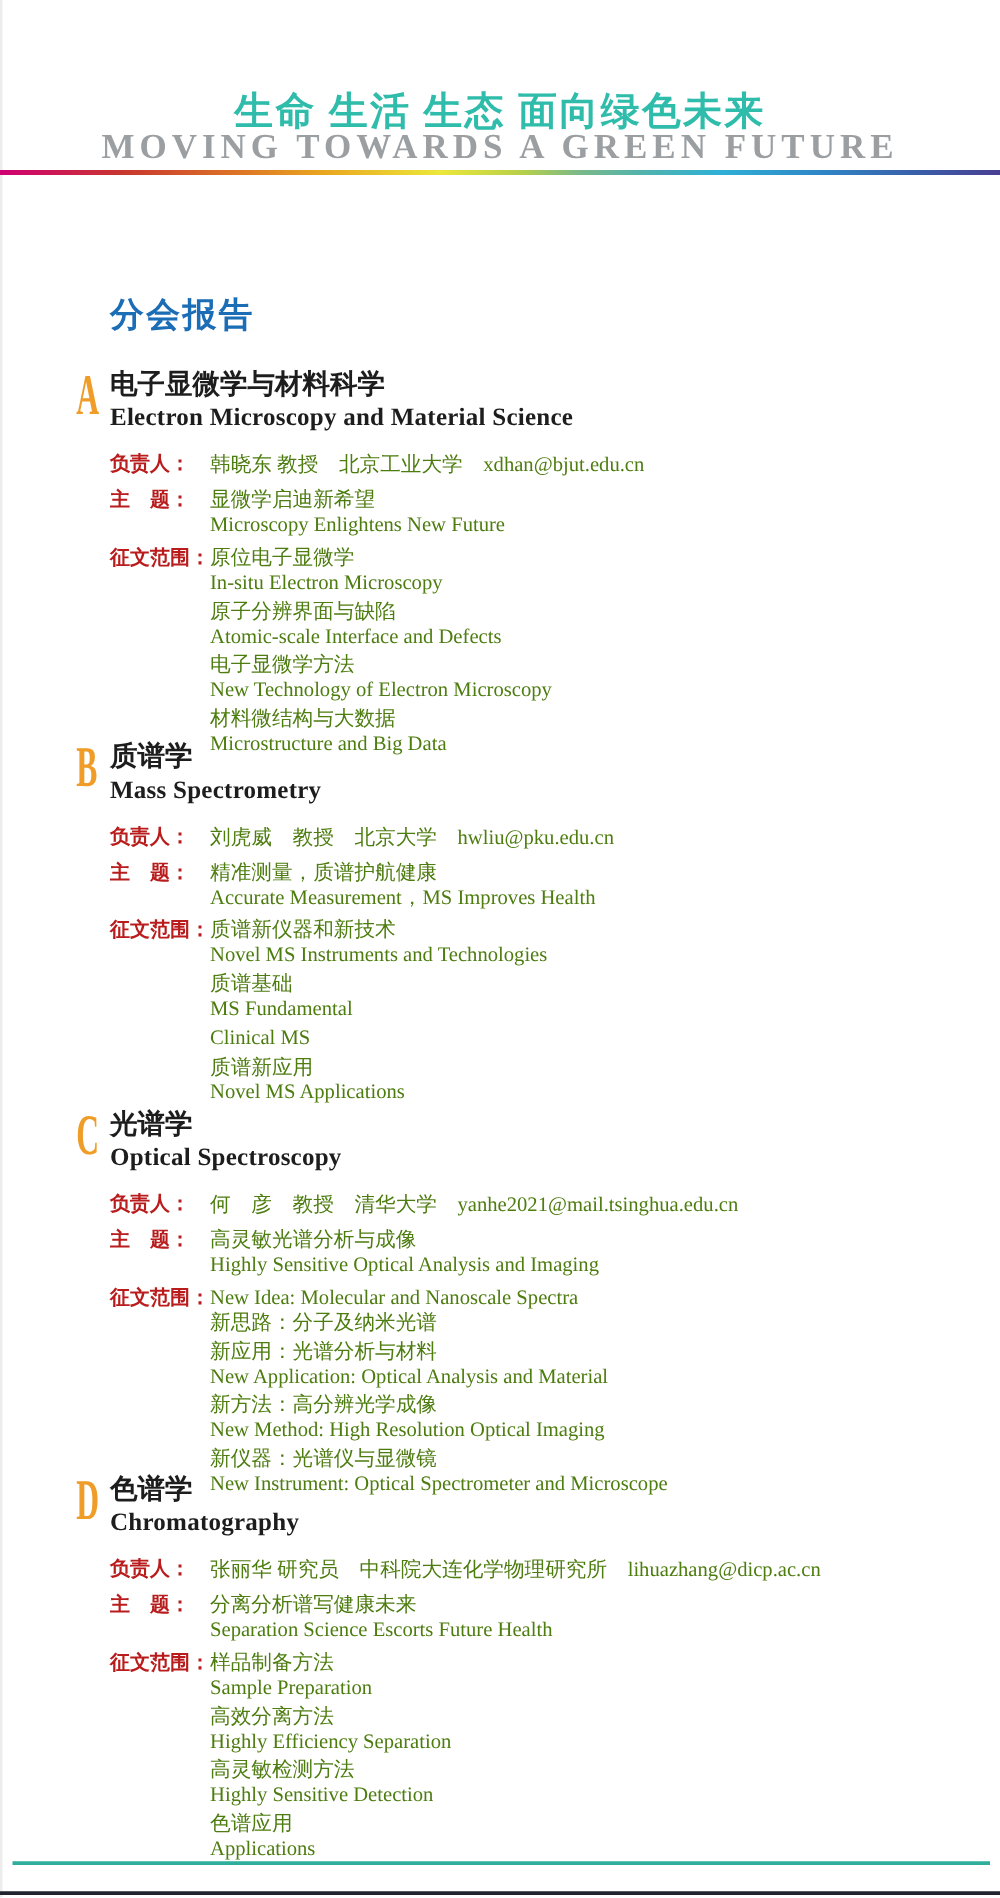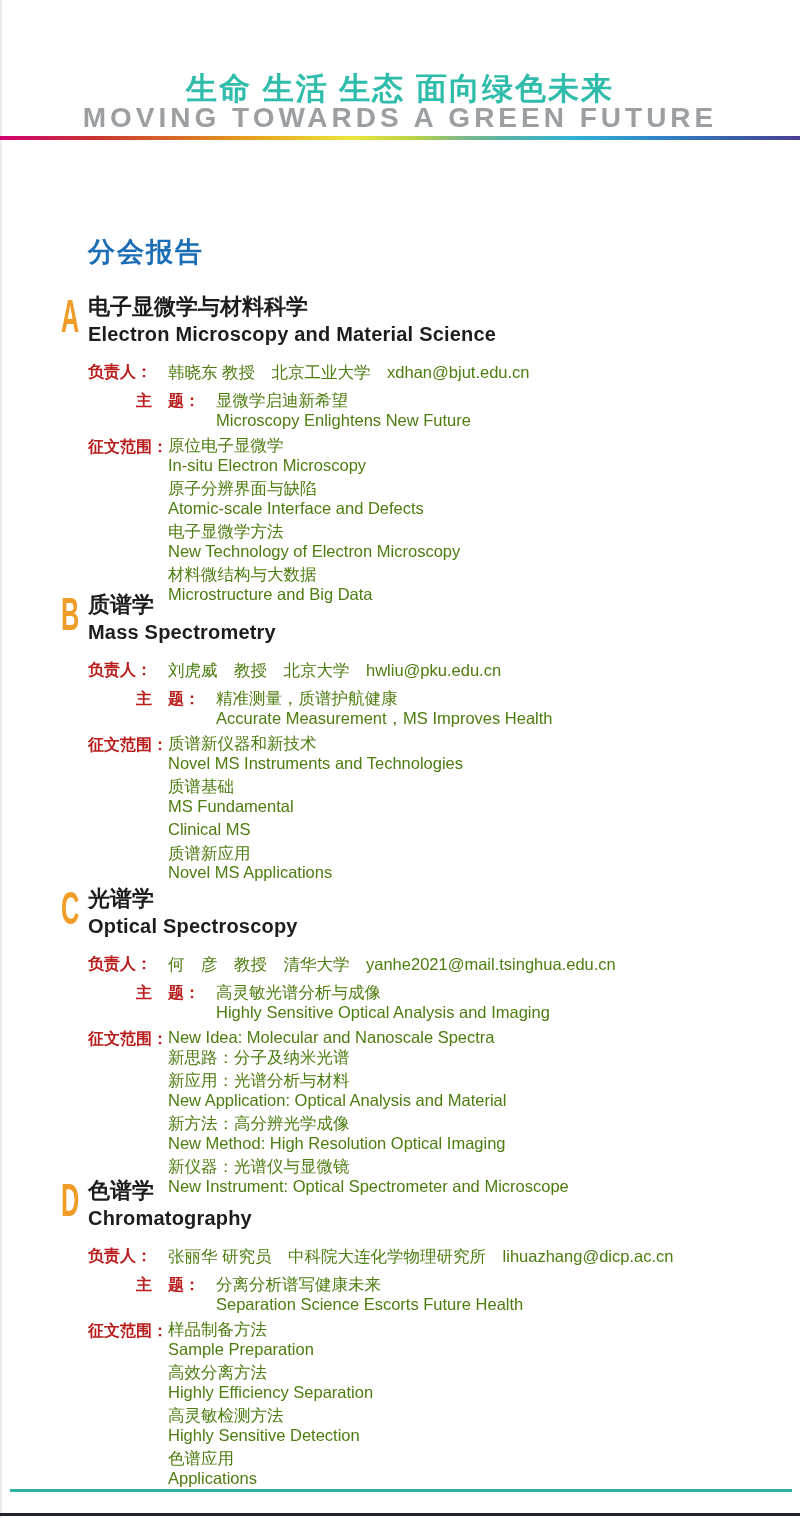--- a/index.html
+++ b/index.html
@@ -1,18 +1,18 @@
 <!DOCTYPE html>
 <html><head>
 <meta charset="utf-8">
 <style>
   html,body{margin:0;padding:0;background:#fff;}
   .page{
     position:relative;width:800px;height:1518px;background:#ffffff;overflow:hidden;
-    font-family:Liberation Sans, sans-serif;color:#222;
+    font-family:Liberation Serif, serif;color:#222;
   }
   .page-edge-left{position:absolute;left:0;top:0;width:2px;height:100%;background:#ededed;}
   
   .header{position:absolute;top:72px;left:0;width:100%;text-align:center;}
   .slogan-zh{
     font-size:31px;font-weight:bold;color:#2fbcab;letter-spacing:2px;line-height:34px;
   }
   .slogan-en{
     font-size:28px;font-weight:bold;color:#9b9fa2;letter-spacing:4px;line-height:24px;margin-top:0;
   }
@@ -33,21 +33,21 @@
   .sec-a{top:294px;} .sec-b{top:592px;} .sec-c{top:886px;} .sec-d{top:1178px;}
   .letter{
     position:absolute;left:-27px;top:0;color:#ef9d28;font-weight:800;
     font-size:46px;line-height:44px;transform:scaleX(0.55);transform-origin:left top;
   }
   .t-zh{margin:0;font-size:22px;line-height:26px;font-weight:bold;color:#1d1d1d;}
   .t-en{margin:2px 0 0 0;font-size:20px;line-height:24px;font-weight:bold;color:#1d1d1d;letter-spacing:0.2px;}
   .rows{margin-top:15px;}
   .row{display:flex;align-items:flex-start;}
   .row-organizer{margin-bottom:7px;}
-  .row-topic{margin-bottom:6px;margin-left:48px;}
+  .row-topic{margin-bottom:6px;}
   .lbl{
     flex:0 0 80px;width:80px;font-size:16px;font-weight:bold;color:#b91c1c;
     line-height:22px;white-space:nowrap;
   }
   .val{flex:1;font-size:16.5px;color:#4d7c0f;line-height:22px;}
   .val .line{display:block;line-height:20px;}
   .pair{display:block;margin-bottom:4px;}
   .pair .line{display:block;line-height:17.5px;padding:1px 0;}
   
   .footer-teal{position:absolute;left:10px;right:8px;bottom:26px;height:3px;background:#2fae9e;}

